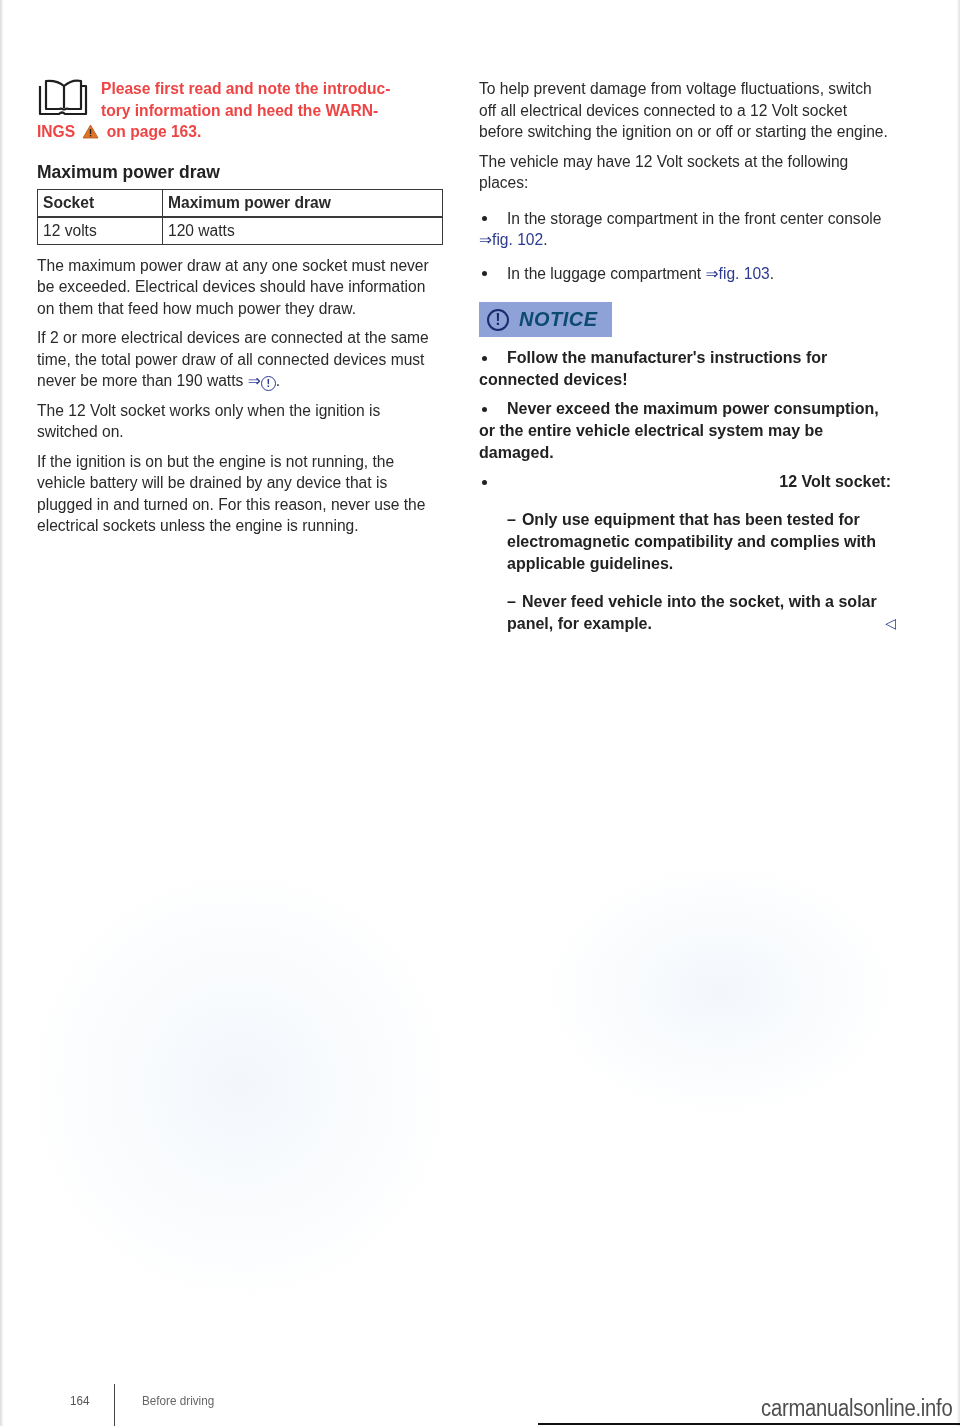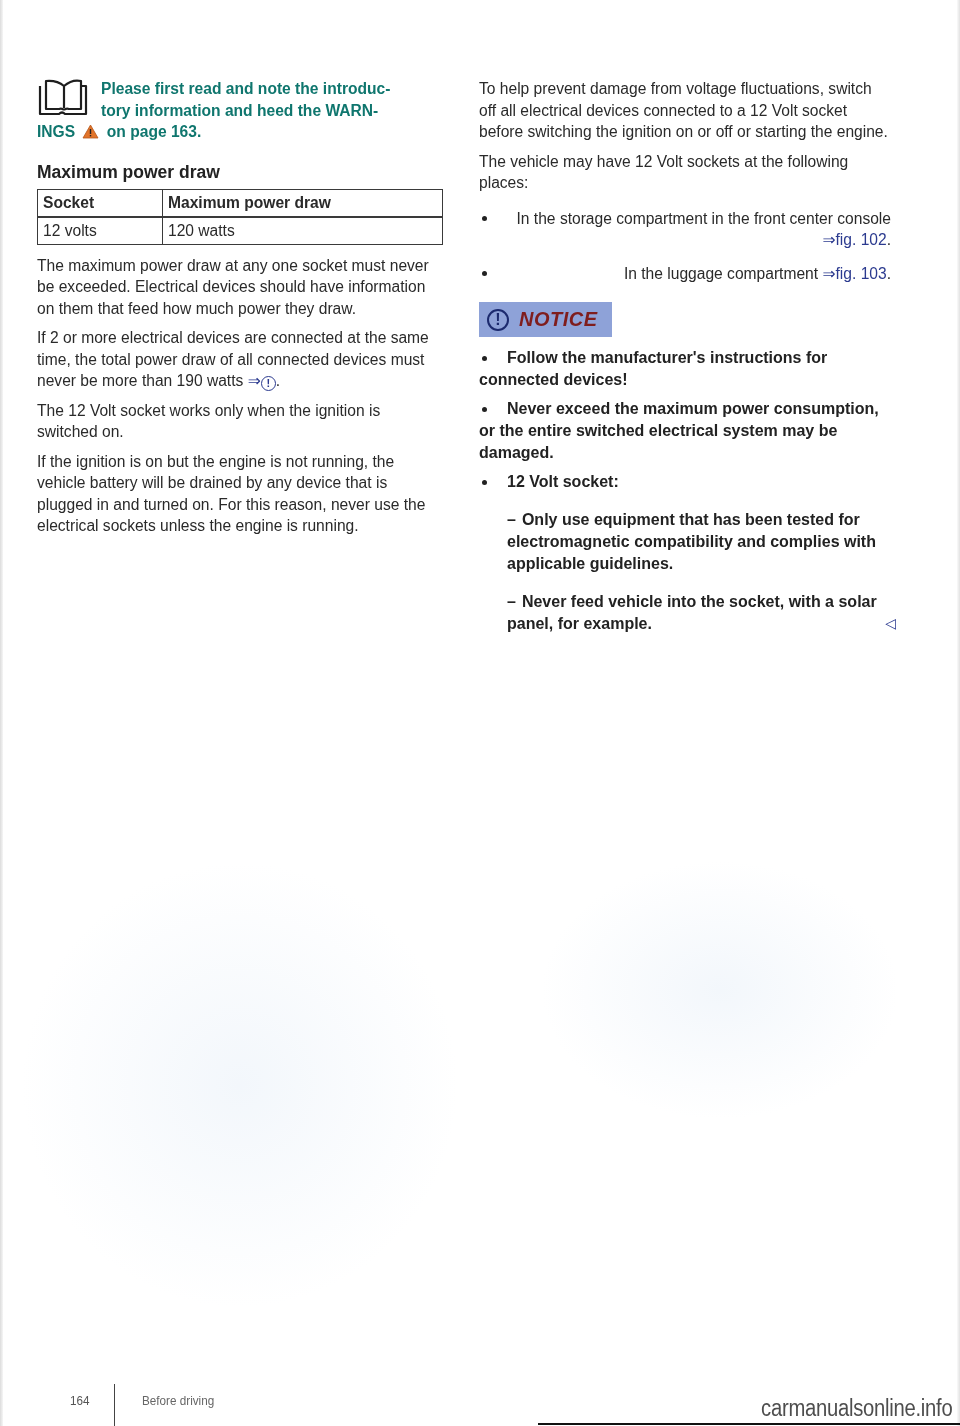--- a/index.html
+++ b/index.html
@@ -36,21 +36,21 @@
     .col-left { left: 37px; width: 408px; }
     .col-right { left: 479px; width: 412px; }
 
     p { margin: 0 0 8px 0; }
 
     .intro {
       position: relative;
       font-weight: bold;
       font-size: 15.6px;
       line-height: 21.5px;
-      color: #0f766e;
+      color: #ef4444;
       margin-bottom: 18px;
     }
     .intro .book-icon {
       float: left;
       width: 52px;
       height: 40px;
       margin: 0 12px 0 0;
     }
     .warn-icon {
       display: inline-block;
@@ -103,21 +103,20 @@
     ul.places {
       list-style: none;
       margin: 14px 0 0 0;
       padding: 0;
     }
     ul.places li {
       position: relative;
       padding-left: 28px;
       text-indent: 0;
       margin-bottom: 12px;
-      text-align: right;
     }
     ul.places li.wrap {
       padding-left: 0;
       text-indent: 28px;
     }
     ul.places li::before {
       content: "";
       position: absolute;
       left: 3px; top: 8px;
       width: 5px; height: 5px;
@@ -140,21 +139,21 @@
       color: #1c2a6e;
       font-weight: bold;
       font-size: 16px;
       line-height: 22px;
       text-align: center;
       margin-right: 10px;
       box-sizing: border-box;
       line-height: 18px;
     }
     .notice-box .notice-label {
-      color: #7f1d1d;
+      color: #0c4a6e;
       font-style: italic;
       font-weight: bold;
       font-size: 20px;
       letter-spacing: 0.5px;
     }
 
     .notice-items {
       font-weight: bold;
       font-size: 16px;
       line-height: 22px;
@@ -318,22 +317,22 @@
     </li>
   </ul>
 
   <div class="notice-box">
     <div class="notice-icon">!</div>
     <span class="notice-label">NOTICE</span>
   </div>
 
   <div class="notice-items">
     <div class="item">Follow the manufacturer's instructions for connected devices!</div>
-    <div class="item">Never exceed the maximum power consumption, or the entire switched electrical system may be damaged.</div>
-    <div class="item nowrap-indent" style="margin-bottom:3px;">12 Volt socket:</div>
+    <div class="item">Never exceed the maximum power consumption, or the entire vehicle electrical system may be damaged.</div>
+    <div class="item nowrap-indent" style="margin-bottom:3px;text-align:right;">12 Volt socket:</div>
     <div class="sub-item">
       <span class="dash">–</span><span>Only use equipment that has been tested for electromagnetic compatibility and complies with applicable guidelines.</span>
     </div>
     <div class="sub-item">
       <span class="dash">–</span><span>Never feed vehicle into the socket, with a solar panel, for example.</span>
       <span class="end-mark">◁</span>
     </div>
   </div>
 </div>
 

